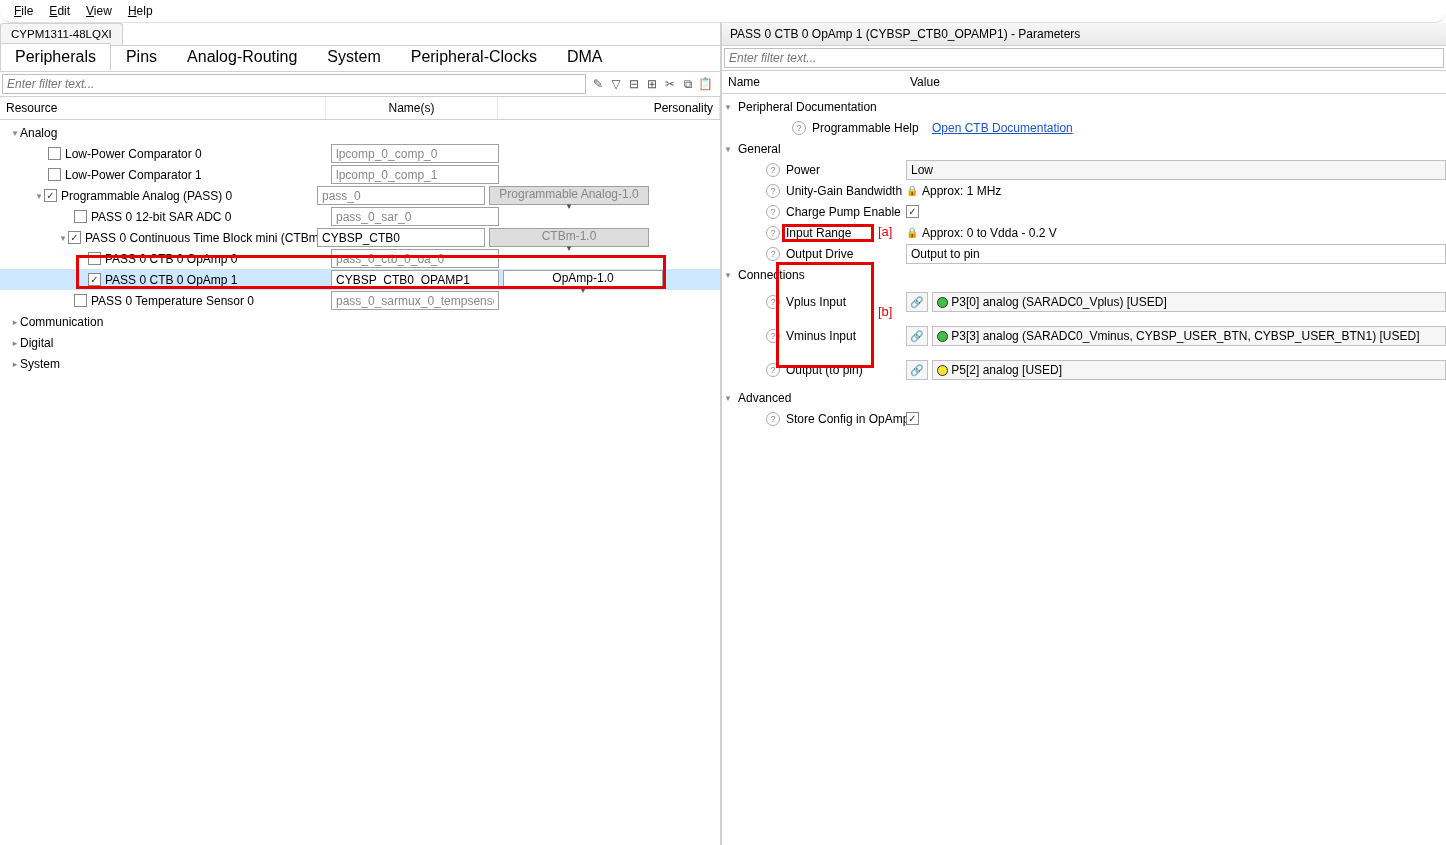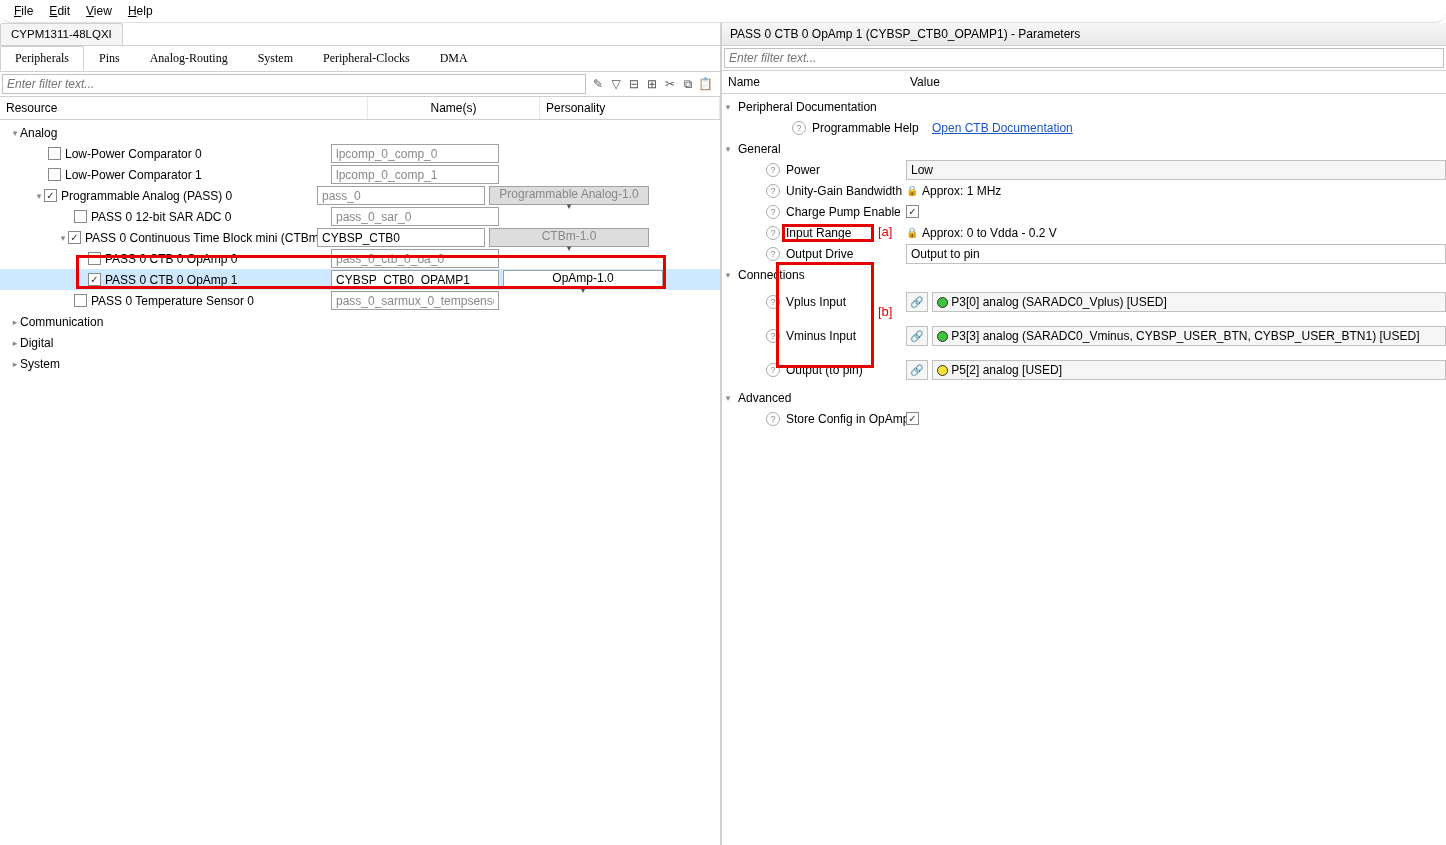--- a/index.html
+++ b/index.html
@@ -7,31 +7,31 @@
 .menubar { display: flex; gap: 0; padding: 2px 6px; border-bottom: 1px solid #e0e0e0; background: #fff; border-radius: 11px; }
 .menubar span { padding: 2px 8px; cursor: default; }
 .menubar span u { text-decoration: underline; }
 .panes { display: flex; width: 100%; height: calc(100% - 22px); }
 .pane-left { width: 722px; border-right: 2px solid #d0d0d0; display: flex; flex-direction: column; }
 .pane-right { flex: 1; display: flex; flex-direction: column; }
 .tabbar { display: flex; background: #fff; border-bottom: 1px solid #d0d0d0; }
 .tab { padding: 4px 10px; border: 1px solid transparent; cursor: default; background: linear-gradient(#fdfdfd,#ededed); border: 1px solid #d0d0d0; border-bottom: none; border-top-left-radius: 3px; border-top-right-radius: 3px; margin-right: -1px; font-size: 11.5px; }
 .tab.active { background: #f5f5f5; border-bottom: 1px solid #f5f5f5; }
 .tabstrip { display: flex; background: #fff; border-bottom: 1px solid #d0d0d0; height: 26px; align-items: flex-end; }
-.subtab { padding: 4px 14px; border: 1px solid transparent; cursor: default; font-size: 12px; font-family: Liberation Serif, serif; }
+.subtab { padding: 4px 14px; border: 1px solid transparent; cursor: default; font-size: 16px; }
 .subtab.active { border: 1px solid #d0d0d0; border-bottom: 1px solid #fff; background: #fff; border-top-left-radius: 2px; border-top-right-radius: 2px; }
 .filterrow { display: flex; align-items: center; border-bottom: 1px solid #d0d0d0; padding: 2px; }
 .filterrow input { flex: 1; border: 1px solid #c0c0c0; padding: 2px 4px; font-size: 12px; color: #888; font-style: italic; }
 .filterrow .icons { display: flex; gap: 2px; padding: 0 4px; }
 .filterrow .icn { font-size: 12px; color: #555; width: 16px; text-align: center; cursor: default; }
 .gridhdr { display: flex; border-bottom: 1px solid #d0d0d0; background: #fff; font-weight: 400; }
 .gridhdr > div { padding: 4px 6px; border-right: 1px solid #e8e8e8; }
-.col-res { width: 368px; }
+.col-res { width: 326px; }
 .col-name { width: 172px; text-align: center; }
-.col-pers { flex: 1; }
+.col-pers { flex: 1; text-align: right; }
 .treebody { padding: 2px 0; }
 .treerow { display: flex; align-items: center; height: 21px; padding-left: 6px; }
 .treerow.selected { background: #cde8ff; }
 .treerow .exp { width: 10px; color: #888; font-size: 9px; display: inline-block; text-align: center; }
 .treerow .chk { width: 13px; height: 13px; border: 1px solid #888; margin-right: 4px; display: inline-flex; align-items: center; justify-content: center; font-size: 10px; background: #fff; }
 .treerow .chk.checked::after { content: "✓"; color: #333; line-height: 1; }
 .treerow .lbl { white-space: nowrap; }
 input.namebox, .persbox { height: 19px; border: 1px solid #a0a0a0; padding: 0 4px; font-size: 12px; }
 input.namebox { width: 168px; }
 input.namebox.readonly { color: #888; }

